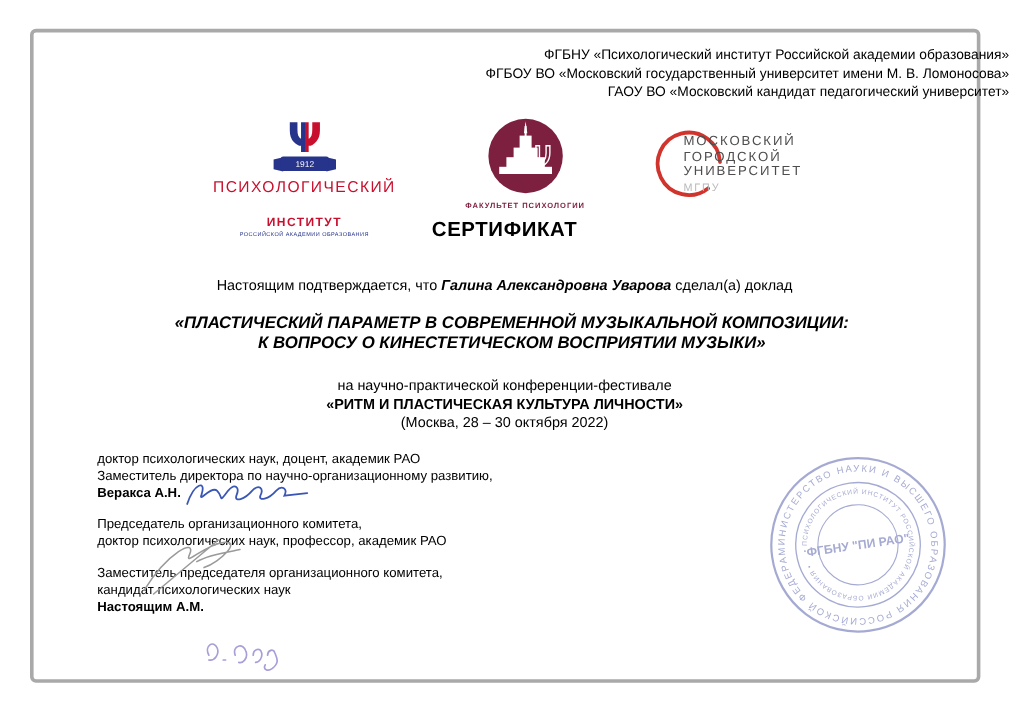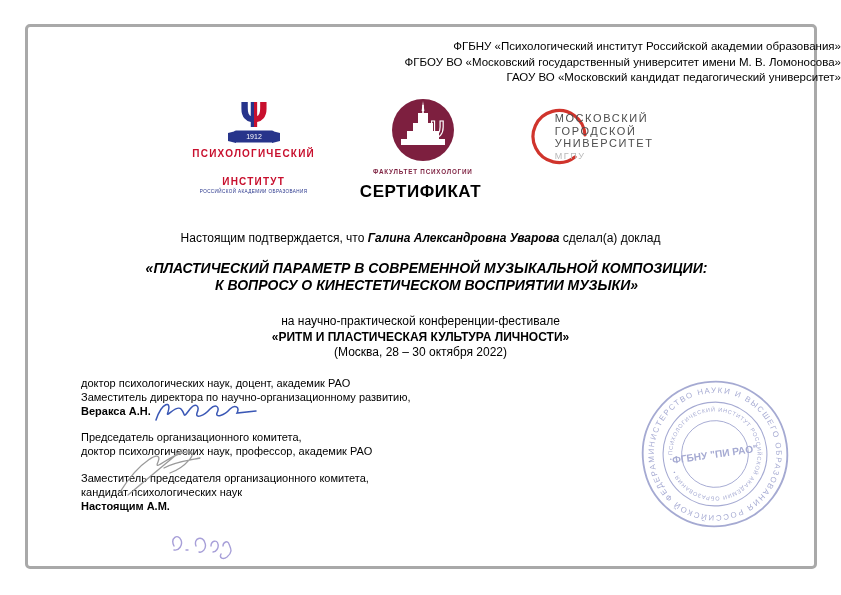--- a/index.html
+++ b/index.html
@@ -10,21 +10,21 @@
   }
   .frame {
     position:absolute; left:25px; top:24px; width:792px; height:545px;
     border:3px solid #a9a9a9; border-radius:5px; pointer-events:none;
   }
   .header { position:absolute; top:39px; left:0; right:0; text-align:right;
     font-size:11.5px; line-height:15.5px; }
   .logos { position:absolute; top:97px; left:0; right:0;
     display:flex; justify-content:center; align-items:flex-start; gap:58px; }
   .logo { display:flex; flex-direction:column; align-items:center; }
-  .logo1-text1 { color:#c8102e; font-weight:bold; font-size:10px; letter-spacing:1.2px; margin-top:3px; }
+  .logo1-text1 { color:#c8102e; font-weight:normal; font-size:13px; letter-spacing:1.2px; margin-top:3px; }
   .logo1-text2 { color:#c8102e; font-weight:bold; font-size:10px; letter-spacing:1.2px; margin-top:17px; }
   .logo1-text3 { color:#27348b; font-size:4.6px; letter-spacing:0.4px; margin-top:2px; }
   .logo2-caption { color:#7d1f3f; font-weight:bold; font-size:6.3px; letter-spacing:0.8px; margin-top:3px; }
   .logo3 { padding-top:6px; }
   .logo3-wrap { position:relative; width:118px; height:64px; }
   .logo3-arc { position:absolute; left:0; top:0; }
   .logo3-text { position:absolute; left:24px; top:9px; }
   .logo3-line { color:#4d4d4d; font-weight:normal; font-size:11px; letter-spacing:1.6px; line-height:12.5px; }
   .logo3-abbr { color:#b9b9b9; font-weight:normal; font-size:9px; letter-spacing:1.6px; line-height:12.5px; }
   .title { position:absolute; top:182px; left:0; right:0; text-align:center;

